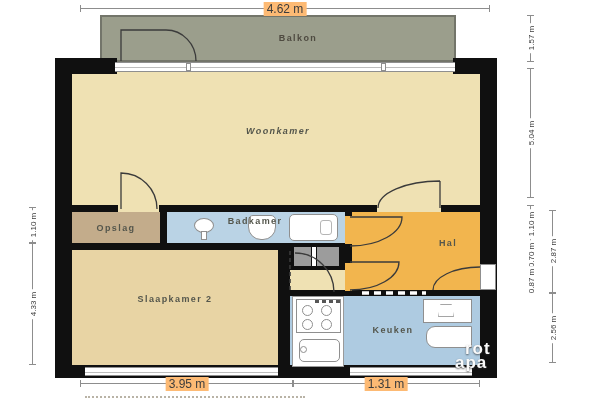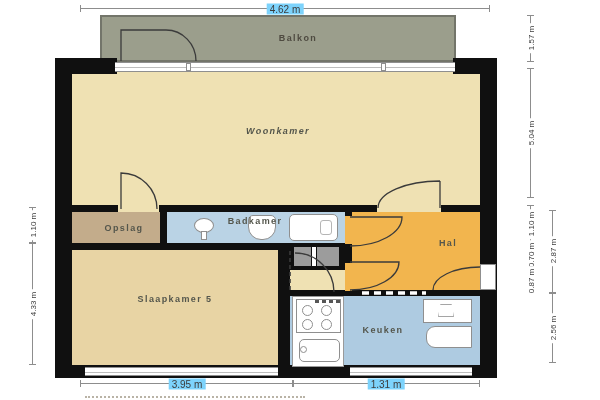--- a/index.html
+++ b/index.html
@@ -9,22 +9,22 @@
   .balkon-box{border:2px solid #73756a;}
   .rlabel{position:absolute;transform:translate(-50%,-50%);font-size:9px;font-weight:bold;
           letter-spacing:1.4px;color:#54564c;white-space:nowrap;}
   .rlabel.dark{color:#4e4a40;padding-left:32px;}
   .dimh{position:absolute;height:1px;background:#8d8d8d;}
   .dimh::before,.dimh::after{content:"";position:absolute;top:-3px;width:1px;height:7px;background:#8d8d8d;}
   .dimh::before{left:0;}.dimh::after{right:0;}
   .dimv{position:absolute;width:1px;background:#8d8d8d;}
   .dimv::before,.dimv::after{content:"";position:absolute;left:-3px;height:1px;width:7px;background:#8d8d8d;}
   .dimv::before{top:0;}.dimv::after{bottom:0;}
-  .hlabel{position:absolute;transform:translate(-50%,-50%);font-size:10px;color:#3c3c3c;
-          background:#7dd3fc;padding:0 3px;white-space:nowrap;}
+  .hlabel{position:absolute;transform:translate(-50%,-50%);font-size:12px;color:#3c3c3c;
+          background:#fdba74;padding:0 3px;white-space:nowrap;}
   .vlabel{position:absolute;transform:translate(-50%,-50%) rotate(-90deg);font-size:8px;color:#3c3c3c;
           background:#fff;padding:0 3px;white-space:nowrap;}
   .win{position:absolute;background:#fff;border-top:1px solid #8f8f8f;border-bottom:1px solid #8f8f8f;box-sizing:border-box;}
   .win::after{content:"";position:absolute;left:0;right:0;top:50%;height:1px;background:#bdbdbd;}
   .fixture{position:absolute;background:#fff;border:1px solid #8f8f8f;box-sizing:border-box;}
   .burner{position:absolute;width:11px;height:11px;border:1px solid #8f8f8f;border-radius:50%;background:#fff;box-sizing:border-box;}
   .knob{position:absolute;width:4px;height:3px;background:#555;}
   .wm{position:absolute;font-weight:bold;color:#fbfbfb;font-size:17px;line-height:14px;
       letter-spacing:1px;text-shadow:0 1px 2px rgba(50,50,50,.75);}
   .dashed-foot{position:absolute;border-top:2px dotted #b9b3a6;}
@@ -105,25 +105,25 @@
     <path d="M350,217 H402 A52,29 0 0 1 350,246" fill="none" stroke="#3b3b3b" stroke-width="1.3"></path>
     <path d="M350,262 H399 A49,28 0 0 1 350,290" fill="none" stroke="#3b3b3b" stroke-width="1.3"></path>
     <path d="M295,253 A39,39 0 0 1 334,292" fill="none" stroke="#3b3b3b" stroke-width="1.3"></path>
     <path d="M290,251 V292" fill="none" stroke="#3b3b3b" stroke-width="1.6" stroke-dasharray="4,3"></path>
     <path d="M480,267 A47,23 0 0 0 433,290" fill="none" stroke="#3b3b3b" stroke-width="1.3"></path>
     <path d="M362,293 H426" fill="none" stroke="#ffffff" stroke-width="3.5" stroke-dasharray="7,5"></path>
   </svg>
 
   <span class="rlabel dark" style="left:282px;top:38px;">Balkon</span>
   <span class="rlabel" style="left:278px;top:131px;font-style:italic;">Woonkamer</span>
-  <span class="rlabel" style="left:124px;top:228px;">Opslag</span>
+  <span class="rlabel" style="left:116px;top:228px;">Opslag</span>
   <span class="rlabel" style="left:255px;top:221px;">Badkamer</span>
   <span class="rlabel" style="left:416px;top:243px;margin-left:32px;">Hal</span>
-  <span class="rlabel" style="left:175px;top:299px;">Slaapkamer 5</span>
-  <span class="rlabel" style="left:383px;top:330px;">Keuken</span>
+  <span class="rlabel" style="left:175px;top:299px;">Slaapkamer 2</span>
+  <span class="rlabel" style="left:393px;top:330px;">Keuken</span>
 
   <div class="dimh" style="left:80px;top:8px;width:410px;"></div>
   <span class="hlabel" style="left:285px;top:9px;">4.62 m</span>
 
   <div class="dimh" style="left:80px;top:383px;width:213px;"></div>
   <span class="hlabel" style="left:187px;top:384px;">3.95 m</span>
   <div class="dimh" style="left:293px;top:383px;width:187px;"></div>
   <span class="hlabel" style="left:386px;top:384px;">1.31 m</span>
   <div class="dashed-foot" style="left:85px;top:396px;width:220px;"></div>
 
@@ -141,14 +141,18 @@
   <div class="dimv" style="left:530px;top:243px;height:25px;"></div>
   <span class="vlabel" style="left:531px;top:255px;">0.70 m</span>
   <div class="dimv" style="left:530px;top:268px;height:25px;"></div>
   <span class="vlabel" style="left:531px;top:281px;">0.87 m</span>
 
   <div class="dimv" style="left:552px;top:210px;height:83px;"></div>
   <span class="vlabel" style="left:553px;top:251px;">2.87 m</span>
   <div class="dimv" style="left:552px;top:293px;height:70px;"></div>
   <span class="vlabel" style="left:553px;top:328px;">2.56 m</span>
 
+  <div class="abs" style="left:455px;top:342px;width:45px;height:32px;overflow:hidden;">
+    <div class="wm" style="left:10px;top:0;position:relative;">rot</div>
+    <div class="wm" style="left:0;top:0;position:relative;">apa</div>
+  </div>
 
 </div>
 
 </body></html>

